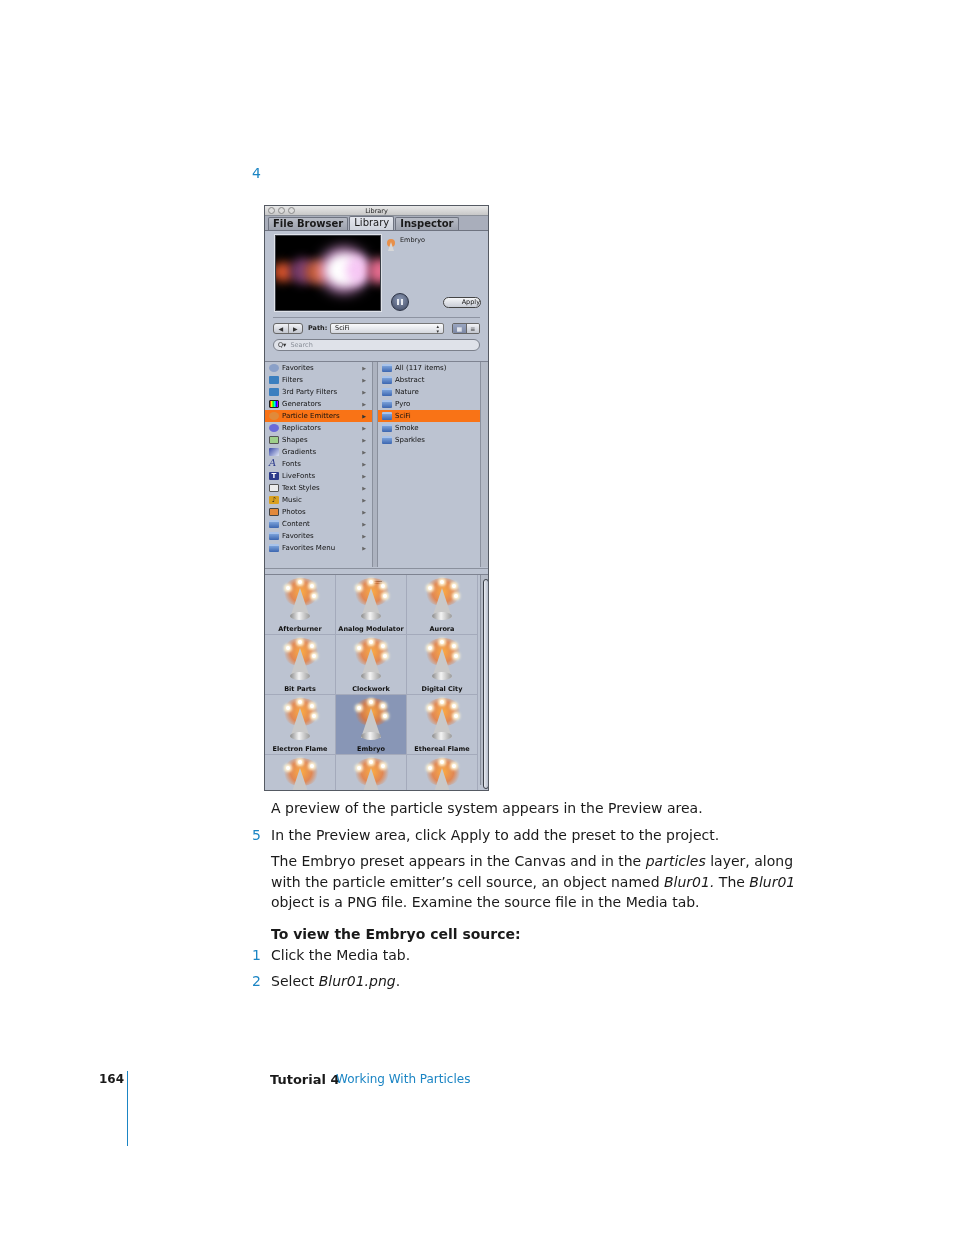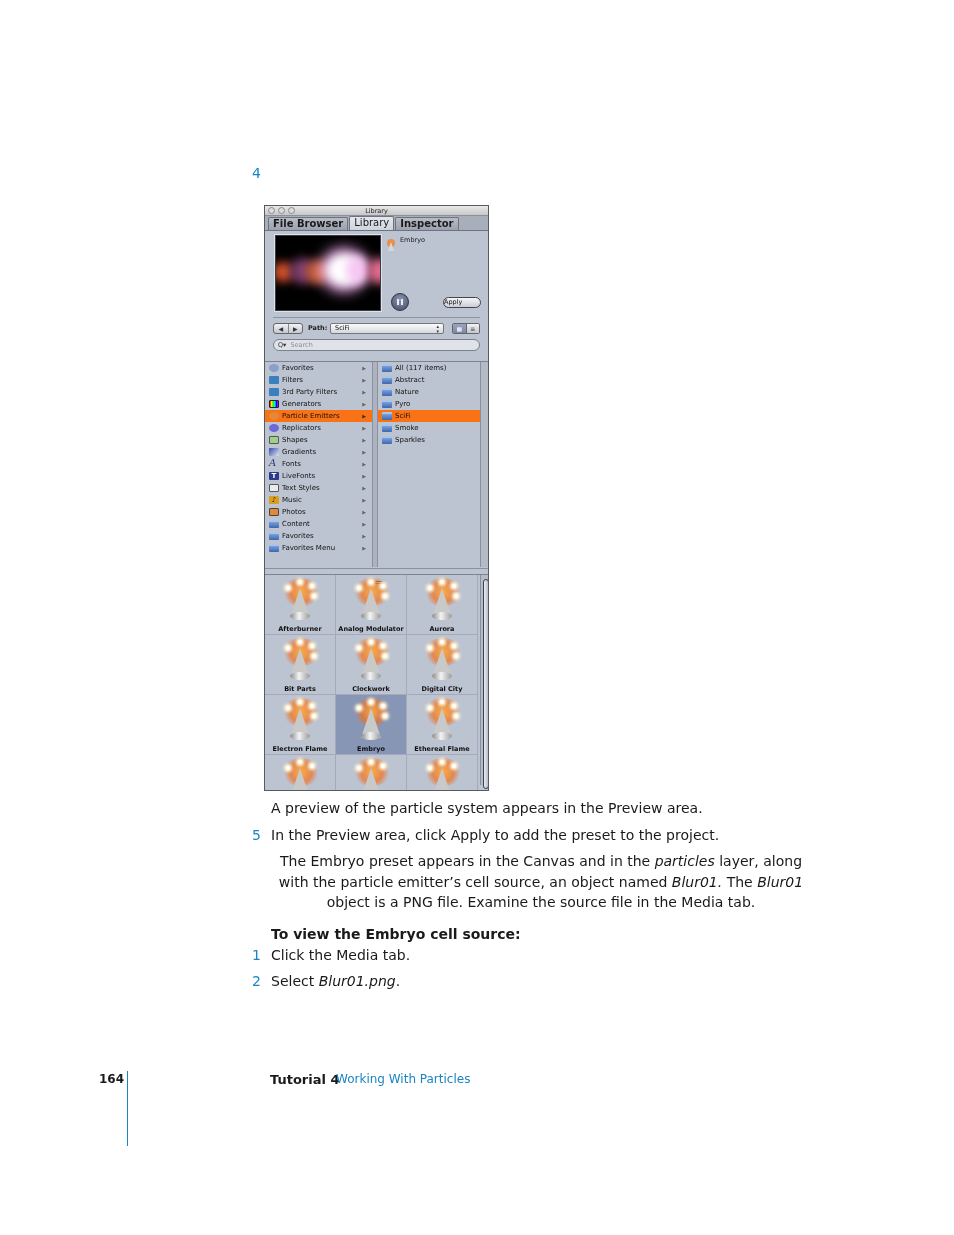--- a/index.html
+++ b/index.html
@@ -1,21 +1,21 @@
 <!DOCTYPE html>
 <html><head>
 <meta charset="utf-8">
 <style>
   * { box-sizing: border-box; margin: 0; padding: 0; }
   html, body { width: 954px; height: 1235px; background: #ffffff; overflow: hidden; }
   body { position: relative; font-family: "DejaVu Sans", sans-serif; color: #1a1a1a; }
 
   .step { position: absolute; font-size: 14px; line-height: 20px; color: #1a1a1a; }
   .step .num { position: absolute; left: -19px; top: 0; color: #1b85c4; }
-  .para { position: absolute; left: 271px; font-size: 14px; line-height: 20.5px; color: #1a1a1a; text-align: center; }
+  .para { position: absolute; left: 271px; font-size: 14px; line-height: 20.5px; color: #1a1a1a; }
   .para i { font-style: italic; }
   .heading { position: absolute; left: 271px; font-size: 14px; font-weight: bold; color: #1a1a1a; }
 
   
   .win { position: absolute; left: 264px; top: 205px; width: 225px; height: 586px;
          background: #bcc3d1; border: 1px solid #555a63; overflow: hidden; }
   .titlebar { height: 10px; background: linear-gradient(#e8e8e8, #c8c8c8);
               border-bottom: 1px solid #8a8f98; position: relative; }
   .titlebar .dots { position: absolute; left: 3px; top: 1px; display: flex; gap: 3px; }
   .titlebar .dot { width: 7px; height: 7px; border-radius: 50%; border: 1px solid #8a8a8a; background: #dcdcdc; }
@@ -33,21 +33,21 @@
              border: 1px solid #3a3d44; box-shadow: 0 0 0 1px #dfe2e8; overflow: hidden; }
   .glow { position: absolute; border-radius: 50%; filter: blur(5px); }
   .preset-icon { position: absolute; left: 120px; top: 5px; width: 12px; height: 12px; }
   .preset-name { position: absolute; left: 135px; top: 5px; font-size: 6.5px; color: #1a1a1a; }
   .pause-btn { position: absolute; left: 126px; top: 62px; width: 18px; height: 18px; border-radius: 50%;
                background: radial-gradient(circle at 50% 35%, #8c99b5, #3e4861); border: 1px solid #2c3345;
                display: flex; align-items: center; justify-content: center; gap: 2px; }
   .pause-btn span { width: 2px; height: 6px; background: #e7eaf0; }
   .apply-btn { position: absolute; left: 178px; top: 66px; width: 38px; height: 11px; border-radius: 6px;
                border: 1px solid #444; background: linear-gradient(#f6f7f9, #c9cdd6); font-size: 6.5px;
-               text-align: left; line-height: 9px; color: #111; }
+               text-align: right; line-height: 9px; color: #111; }
   .sep { position: absolute; left: 8px; right: 8px; top: 86px; height: 1px; background: #8d93a1; }
   .nav-row { position: absolute; left: 8px; right: 8px; top: 92px; height: 12px; }
   .backfwd { position: absolute; left: 0; top: 0; width: 30px; height: 11px; border: 1px solid #666;
              border-radius: 3px; background: linear-gradient(#f2f3f6, #c3c7d0); display: flex; }
   .backfwd span { flex: 1; font-size: 6px; line-height: 9px; text-align: center; color: #333; }
   .backfwd span:first-child { border-right: 1px solid #888; }
   .path-label { position: absolute; left: 35px; top: 1px; font-size: 6.5px; font-weight: bold; color: #222; }
   .path-select { position: absolute; left: 57px; top: 0; width: 114px; height: 11px; border: 1px solid #777;
                  border-radius: 2px; background: linear-gradient(#fafbfc, #d5d8df); font-size: 6.5px; line-height: 9px;
                  padding-left: 4px; color: #111; }

